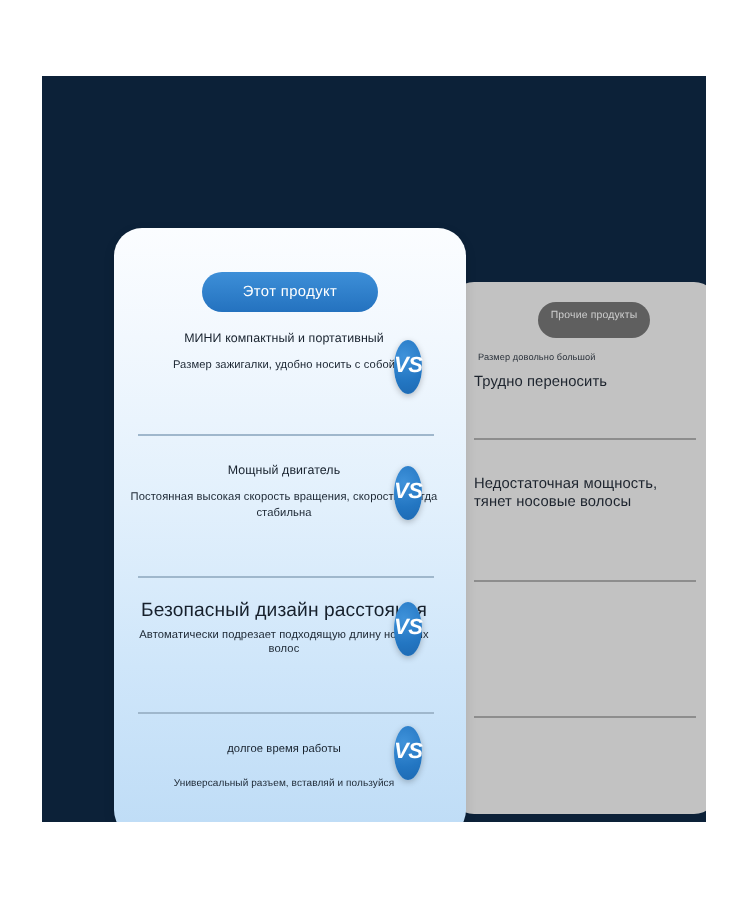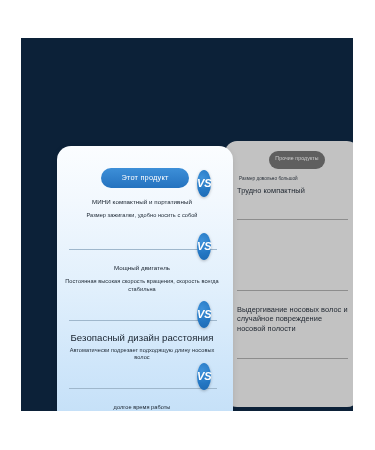--- a/index.html
+++ b/index.html
@@ -95,21 +95,20 @@
   .panel-this {
     position: absolute;
     left: 36px;
     top: 76px;
     width: 176px;
     height: 305px;
     border-radius: 14px;
     background: linear-gradient(180deg, #fbfdff 0%, #f2f8fe 18%, #e2f0fc 45%, #cfe6fa 72%, #bedcf6 100%);
     z-index: 3;
     box-shadow: 0 2px 6px rgba(0,0,0,.10);
-    margin-top: 32px;
   }
   .this-head {
     position: absolute;
     left: 44px;
     top: 22px;
     width: 88px;
     height: 20px;
     border-radius: 10px;
     background: linear-gradient(180deg,#3d8fd8 0%, #2472bf 100%);
     color: #ffffff;
@@ -186,31 +185,31 @@
 
 <div class="stage">
 
   <div class="panel-other">
     <div class="other-head">Прочие продукты</div>
 
     <div class="other-rows">
 
       <div class="o-row" style="top:4px;">
         <p class="o-sub">Размер довольно большой</p>
-        <p class="o-main">Трудно компактный</p>
+        <p class="o-main">Трудно переносить</p>
       </div>
 
       <div class="o-div" style="top:48px;"></div>
 
+      <div class="o-row" style="top:66px;">
+        <p class="o-main">Недостаточная мощность, тянет носовые волосы</p>
+      </div>
 
       <div class="o-div" style="top:119px;"></div>
 
-      <div class="o-row" style="top:134px;">
-        <p class="o-main">Выдергивание носовых волос и случайное повреждение носовой полости</p>
-      </div>
 
       <div class="o-div" style="top:187px;"></div>
 
 
     </div>
   </div>
 
   <div class="panel-this">
     <div class="this-head">Этот продукт</div>
 

